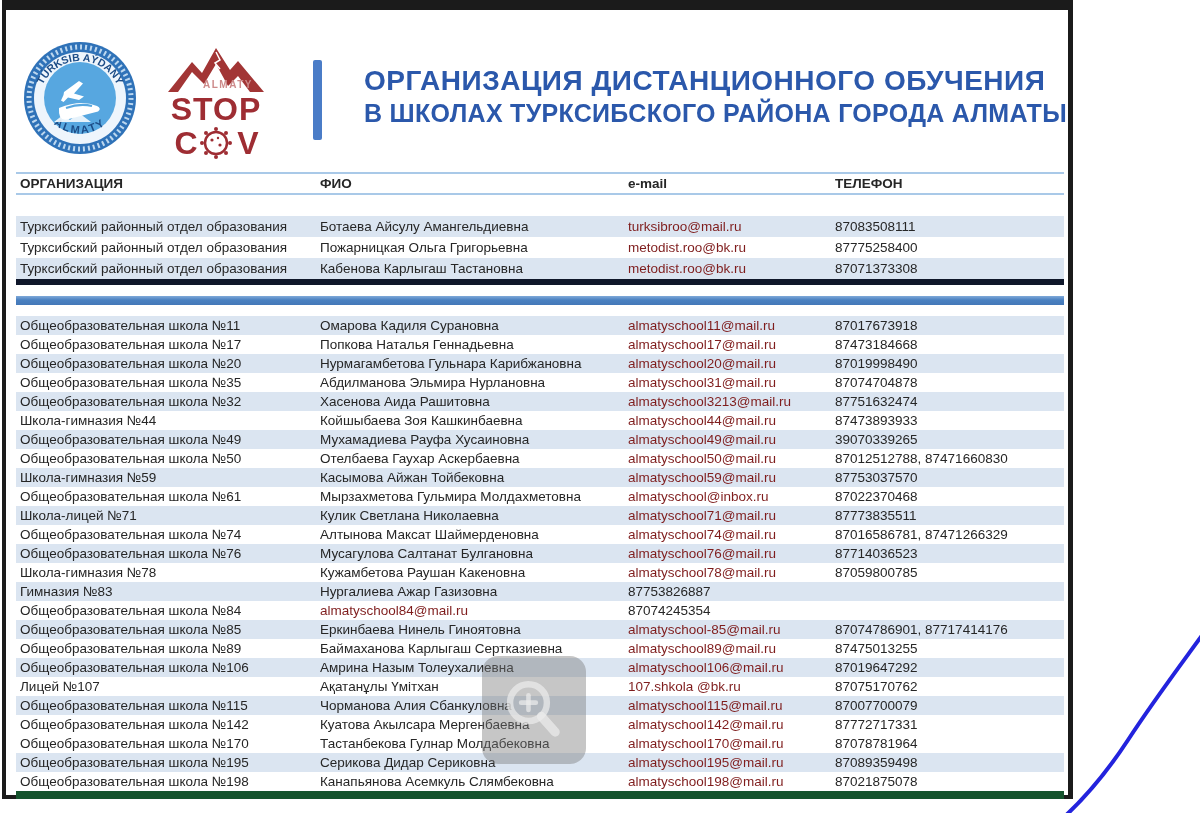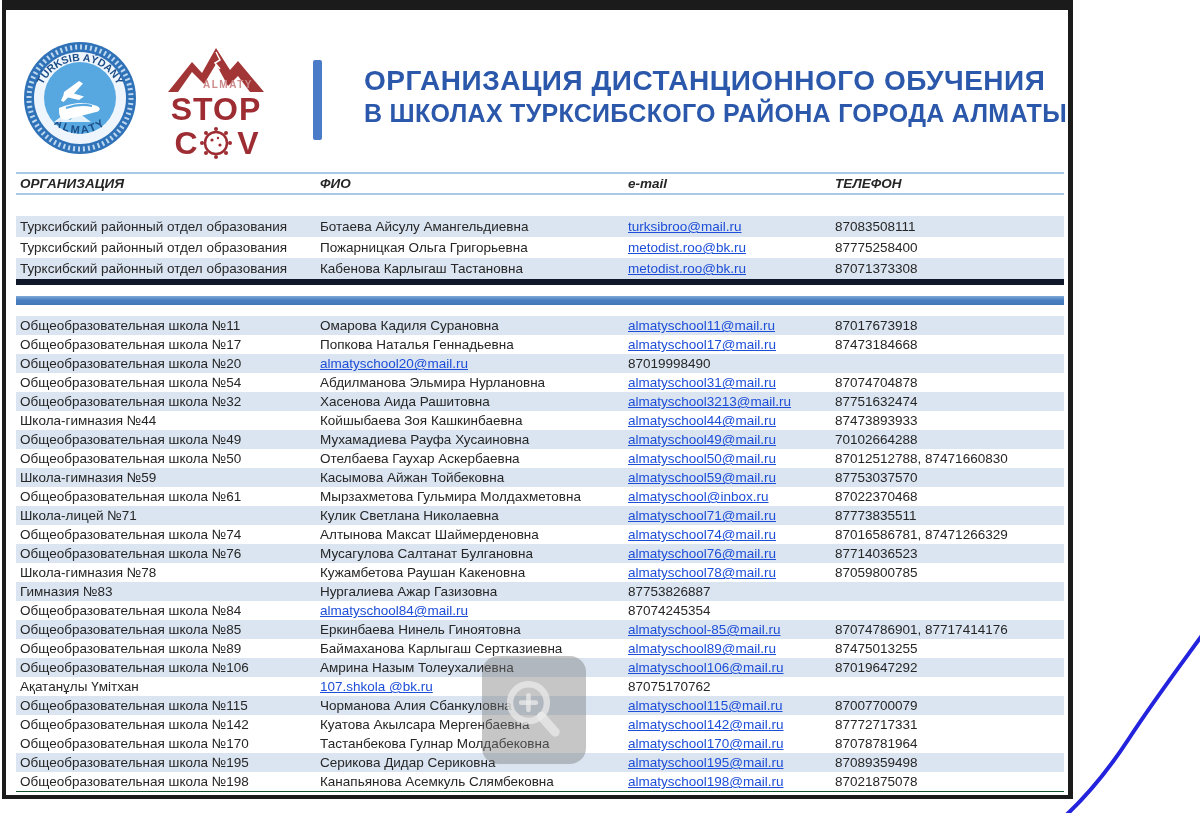--- a/index.html
+++ b/index.html
@@ -16,30 +16,30 @@
   .logo-turksib{position:absolute;left:16px;top:30px;width:116px;height:116px;}
   .logo-stopcov{position:absolute;left:158px;top:36px;width:104px;height:114px;}
   .title-accent{position:absolute;left:307px;top:50px;width:9px;height:80px;background:#4a7cc7;border-radius:2px;}
   .title{position:absolute;left:331px;top:54px;color:#2b58ab;font-weight:bold;white-space:nowrap;margin-left:27px;}
   .title .t1{font-size:28px;line-height:34px;letter-spacing:0.5px;}
   .title .t2{font-size:25px;line-height:31px;letter-spacing:0.3px;}
   
   .table{position:absolute;left:10px;top:162px;width:1048px;font-size:13.5px;}
   .grid-row{display:grid;grid-template-columns:300px 308px 207px 1fr;}
   .thead{height:19px;line-height:19px;font-weight:bold;
-         border-top:2px solid #a9c9e8;border-bottom:2px solid #a9c9e8;font-style:italic;}
+         border-top:2px solid #a9c9e8;border-bottom:2px solid #a9c9e8;}
   .cell{padding-left:4px;white-space:nowrap;overflow:hidden;}
   .tbody .grid-row{height:21px;line-height:21px;}
   .tbody.schools .grid-row{height:19px;line-height:19px;}
   .tbody.roo{border-bottom:6px solid #0f172a;margin-top:21px;}
-  .tbody.schools{border-bottom:1px solid #14532d;}
+  .tbody.schools{border-bottom:8px solid #14532d;}
   .stripe{background:#dbe5f1;}
   .gap{height:11px;}
   .thick-bar{height:9px;background:linear-gradient(180deg,#7fa9d9 0%,#4a80c0 45%,#4478b8 100%);}
-  .link{color:#1d4ed8;text-decoration:underline;cursor:pointer;}
+  .link{color:#7f1d1d;cursor:pointer;}
   
   .watermark{
     position:absolute;left:476px;top:646px;width:104px;height:108px;
     background:rgba(118,118,118,0.42);border-radius:16px;
     display:flex;align-items:center;justify-content:center;
   }
   
   .pen{position:absolute;left:0;top:0;width:1200px;height:813px;pointer-events:none;}
   svg text{font-family:"Liberation Sans", sans-serif;}
 </style>
@@ -158,26 +158,27 @@
 
         <div class="grid-row">
           <div class="cell">Общеобразовательная школа №17</div>
           <div class="cell">Попкова Наталья Геннадьевна</div>
           <div class="cell"><a class="link">almatyschool17@mail.ru</a></div>
           <div class="cell">87473184668</div>
         </div>
 
         <div class="grid-row stripe">
           <div class="cell">Общеобразовательная школа №20</div>
+          <div class="cell">Нурмагамбетова Гульнара Карибжановна</div>
           <div class="cell"><a class="link">almatyschool20@mail.ru</a></div>
           <div class="cell">87019998490</div>
         </div>
 
         <div class="grid-row">
-          <div class="cell">Общеобразовательная школа №54</div>
+          <div class="cell">Общеобразовательная школа №35</div>
           <div class="cell">Абдилманова Эльмира Нурлановна</div>
           <div class="cell"><a class="link">almatyschool31@mail.ru</a></div>
           <div class="cell">87074704878</div>
         </div>
 
         <div class="grid-row stripe">
           <div class="cell">Общеобразовательная школа №32</div>
           <div class="cell">Хасенова Аида Рашитовна</div>
           <div class="cell"><a class="link">almatyschool3213@mail.ru</a></div>
           <div class="cell">87751632474</div>
@@ -187,21 +188,21 @@
           <div class="cell">Школа-гимназия №44</div>
           <div class="cell">Койшыбаева Зоя Кашкинбаевна</div>
           <div class="cell"><a class="link">almatyschool44@mail.ru</a></div>
           <div class="cell">87473893933</div>
         </div>
 
         <div class="grid-row stripe">
           <div class="cell">Общеобразовательная школа №49</div>
           <div class="cell">Мухамадиева Рауфа Хусаиновна</div>
           <div class="cell"><a class="link">almatyschool49@mail.ru</a></div>
-          <div class="cell">70102664288</div>
+          <div class="cell">39070339265</div>
         </div>
 
         <div class="grid-row">
           <div class="cell">Общеобразовательная школа №50</div>
           <div class="cell">Отелбаева Гаухар Аскербаевна</div>
           <div class="cell"><a class="link">almatyschool50@mail.ru</a></div>
           <div class="cell">87012512788, 87471660830</div>
         </div>
 
         <div class="grid-row stripe">
@@ -273,20 +274,21 @@
         </div>
 
         <div class="grid-row stripe">
           <div class="cell">Общеобразовательная школа №106</div>
           <div class="cell">Амрина Назым Толеухалиевна</div>
           <div class="cell"><a class="link">almatyschool106@mail.ru</a></div>
           <div class="cell">87019647292</div>
         </div>
 
         <div class="grid-row">
+          <div class="cell">Лицей №107</div>
           <div class="cell">Ақатанұлы Үмітхан</div>
           <div class="cell"><a class="link"> 107.shkola @bk.ru</a></div>
           <div class="cell">87075170762</div>
         </div>
 
         <div class="grid-row stripe">
           <div class="cell">Общеобразовательная школа №115</div>
           <div class="cell">Чорманова Алия Сбанкуловна</div>
           <div class="cell"><a class="link">almatyschool115@mail.ru</a></div>
           <div class="cell">87007700079</div>

